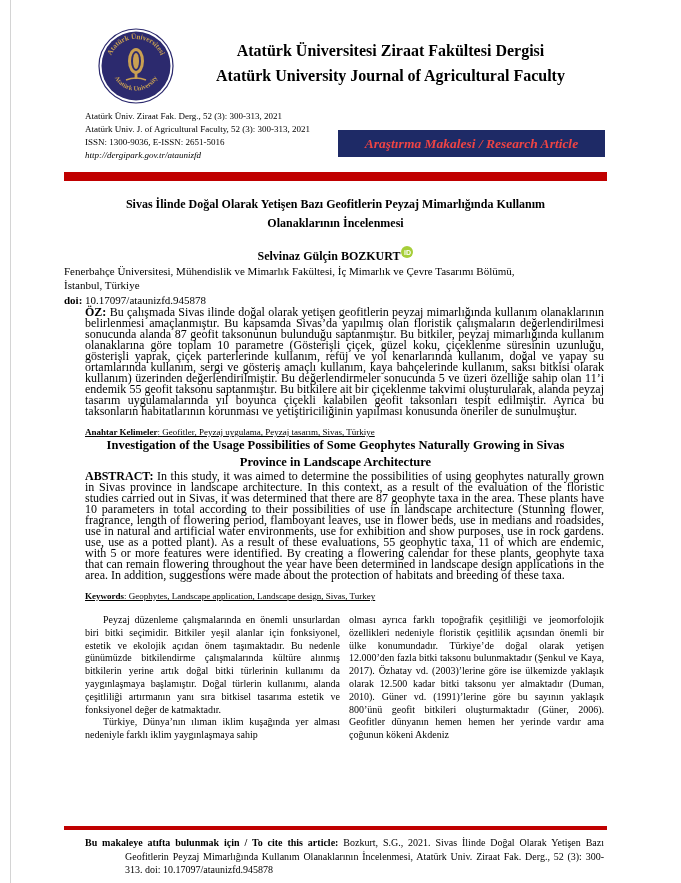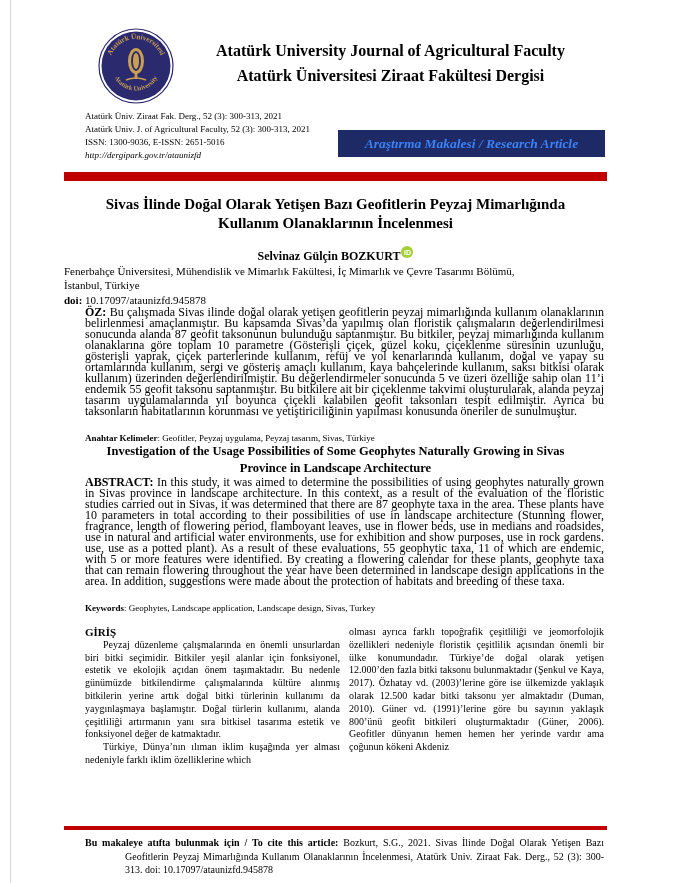--- a/index.html
+++ b/index.html
@@ -14,40 +14,40 @@
   .header { display:flex; align-items:flex-start; padding:28px 0 0 34px; }
   .logo-wrap { width:76px; height:76px; flex:0 0 auto; }
   .header-titles { flex:1; text-align:center; font-weight:bold; font-size:16px; line-height:25px; padding-top:10px; }
 
   
   .cite-row { position:relative; margin-top:6px; height:58px; padding-left:21px; }
   .cite-lines { font-size:9px; line-height:13px; }
   .cite-url { font-style:italic; }
   .type-banner {
     position:absolute; right:2px; top:20px; width:267px; height:27px;
-    background:#1e2a66; color:#3b82f6; font-weight:bold; font-style:italic; font-size:13.5px;
+    background:#1e2a66; color:#ef4444; font-weight:bold; font-style:italic; font-size:13.5px;
     display:flex; align-items:center; justify-content:center;
   }
   .bar-thick { margin-top:4px; height:9px; background:#c00000; }
   .bar-thin  { position:absolute; top:826px; left:64px; width:543px; height:4px; background:#c00000; }
 
   
-  .title-tr { margin-top:14px; padding:0 30px; text-align:center; font-weight:bold; font-size:15px; line-height:19px; }
+  .title-tr { margin-top:14px; padding:0 30px; text-align:center; font-weight:bold; font-size:12px; line-height:19px; }
   .author-row { margin-top:13px; text-align:center; font-weight:bold; font-size:12px; }
   .orcid {
     display:inline-flex; width:12px; height:12px; border-radius:50%;
     background:#a6ce39; color:#fff; font-size:7px; font-weight:bold;
     align-items:center; justify-content:center; vertical-align:super; margin-left:1px;
     font-family:"Liberation Sans",sans-serif;
   }
   .affil { text-align:left; font-size:11px; line-height:14.5px; }
   .dates { margin-top:16px; text-align:center; font-weight:bold; font-style:italic; font-size:10.5px; }
 
   .abs { padding:0 3px 0 21px; font-size:12px; line-height:11px; text-align:justify; }
-  .kwline { margin-top:16px; padding:0 3px 0 21px; font-size:9px; }
+  .kwline { margin-top:10px; padding:0 3px 0 21px; font-size:9px;text-decoration:underline; }
   .title-en { padding:0 30px; text-align:center; font-weight:bold; font-size:12.5px; line-height:17px; }
   b.lbl { font-weight:bold; }
 
   
   .columns { margin-top:13px; padding:0 3px 0 21px; display:flex; gap:9px; height:176px; overflow:hidden; }
   .col { width:50%; font-size:10px; line-height:12.8px; text-align:justify; }
   .sec-head { font-weight:bold; font-size:11px; }
   .col p { margin:0; text-indent:18px; }
   .col p.noindent { text-indent:0; }
 
@@ -84,22 +84,22 @@
           <g>
             <ellipse cx="38" cy="33" rx="8" ry="13" fill="#c9a052"></ellipse>
             <ellipse cx="38" cy="33" rx="5" ry="10" fill="#2c2a6e"></ellipse>
             <ellipse cx="38" cy="33" rx="3" ry="8" fill="#c9a052"></ellipse>
             <rect x="36.6" y="44" width="2.8" height="7" fill="#c9a052"></rect>
             <path d="M 28 52 Q 38 48 48 52" stroke="#c9a052" stroke-width="1.4" fill="none"></path>
           </g>
         </svg>
       </div>
       <div class="header-titles">
+        <div>Atatürk Üniversitesi Ziraat Fakültesi Dergisi</div>
         <div>Atatürk University Journal of Agricultural Faculty</div>
-        <div>Atatürk Üniversitesi Ziraat Fakültesi Dergisi</div>
       </div>
     </div>
 
     <div class="cite-row">
       <div class="cite-lines">
         <div>Atatürk Üniv. Ziraat Fak. Derg., 52 (3): 300-313, 2021</div>
         <div>Atatürk Univ. J. of Agricultural Faculty, 52 (3): 300-313, 2021</div>
         <div>ISSN: 1300-9036, E-ISSN: 2651-5016</div>
         <div class="cite-url">http://dergipark.gov.tr/ataunizfd</div>
       </div>
@@ -138,23 +138,22 @@
     <div class="abs">
       <b class="lbl">ABSTRACT:</b>
       <span>In this study, it was aimed to determine the possibilities of using geophytes naturally grown in Sivas province in landscape architecture. In this context, as a result of the evaluation of the floristic studies carried out in Sivas, it was determined that there are 87 geophyte taxa in the area. These plants have 10 parameters in total according to their possibilities of use in landscape architecture (Stunning flower, fragrance, length of flowering period, flamboyant leaves, use in flower beds, use in medians and roadsides, use in natural and artificial water environments, use for exhibition and show purposes, use in rock gardens. use, use as a potted plant). As a result of these evaluations, 55 geophytic taxa, 11 of which are endemic, with 5 or more features were identified. By creating a flowering calendar for these plants, geophyte taxa that can remain flowering throughout the year have been determined in landscape design applications in the area. In addition, suggestions were made about the protection of habitats and breeding of these taxa.</span>
     </div>
     <div class="kwline">
       <b class="lbl">Keywords</b><span>: Geophytes, Landscape application, Landscape design, Sivas, Turkey</span>
     </div>
 
     <div class="columns">
       <div class="col">
-        <div class="sec-head">GİRİŞ</div>
         <p>Peyzaj düzenleme çalışmalarında en önemli unsurlardan biri bitki seçimidir. Bitkiler yeşil alanlar için fonksiyonel, estetik ve ekolojik açıdan önem taşımaktadır. Bu nedenle günümüzde bitkilendirme çalışmalarında kültüre alınmış bitkilerin yerine artık doğal bitki türlerinin kullanımı da yaygınlaşmaya başlamıştır. Doğal türlerin kullanımı, alanda çeşitliliği artırmanın yanı sıra bitkisel tasarıma estetik ve fonksiyonel değer de katmaktadır.</p>
-        <p>Türkiye, Dünya’nın ılıman iklim kuşağında yer alması nedeniyle farklı iklim özelliklerine which</p>
+        <p>Türkiye, Dünya’nın ılıman iklim kuşağında yer alması nedeniyle farklı iklim yaygınlaşmaya sahip</p>
       </div>
       <div class="col">
         <p class="noindent">olması ayrıca farklı topoğrafik çeşitliliği ve jeomorfolojik özellikleri nedeniyle floristik çeşitlilik açısından önemli bir ülke konumundadır. Türkiye’de doğal olarak yetişen 12.000’den fazla bitki taksonu bulunmaktadır (Şenkul ve Kaya, 2017). Özhatay vd. (2003)’lerine göre ise ülkemizde yaklaşık olarak 12.500 kadar bitki taksonu yer almaktadır (Duman, 2010). Güner vd. (1991)’lerine göre bu sayının yaklaşık 800’ünü geofit bitkileri oluşturmaktadır (Güner, 2006). Geofitler dünyanın hemen hemen her yerinde vardır ama çoğunun kökeni Akdeniz</p>
       </div>
     </div>
   </div>
 
   <div class="bar-thin"></div>
 
   <div class="footer-cite">

